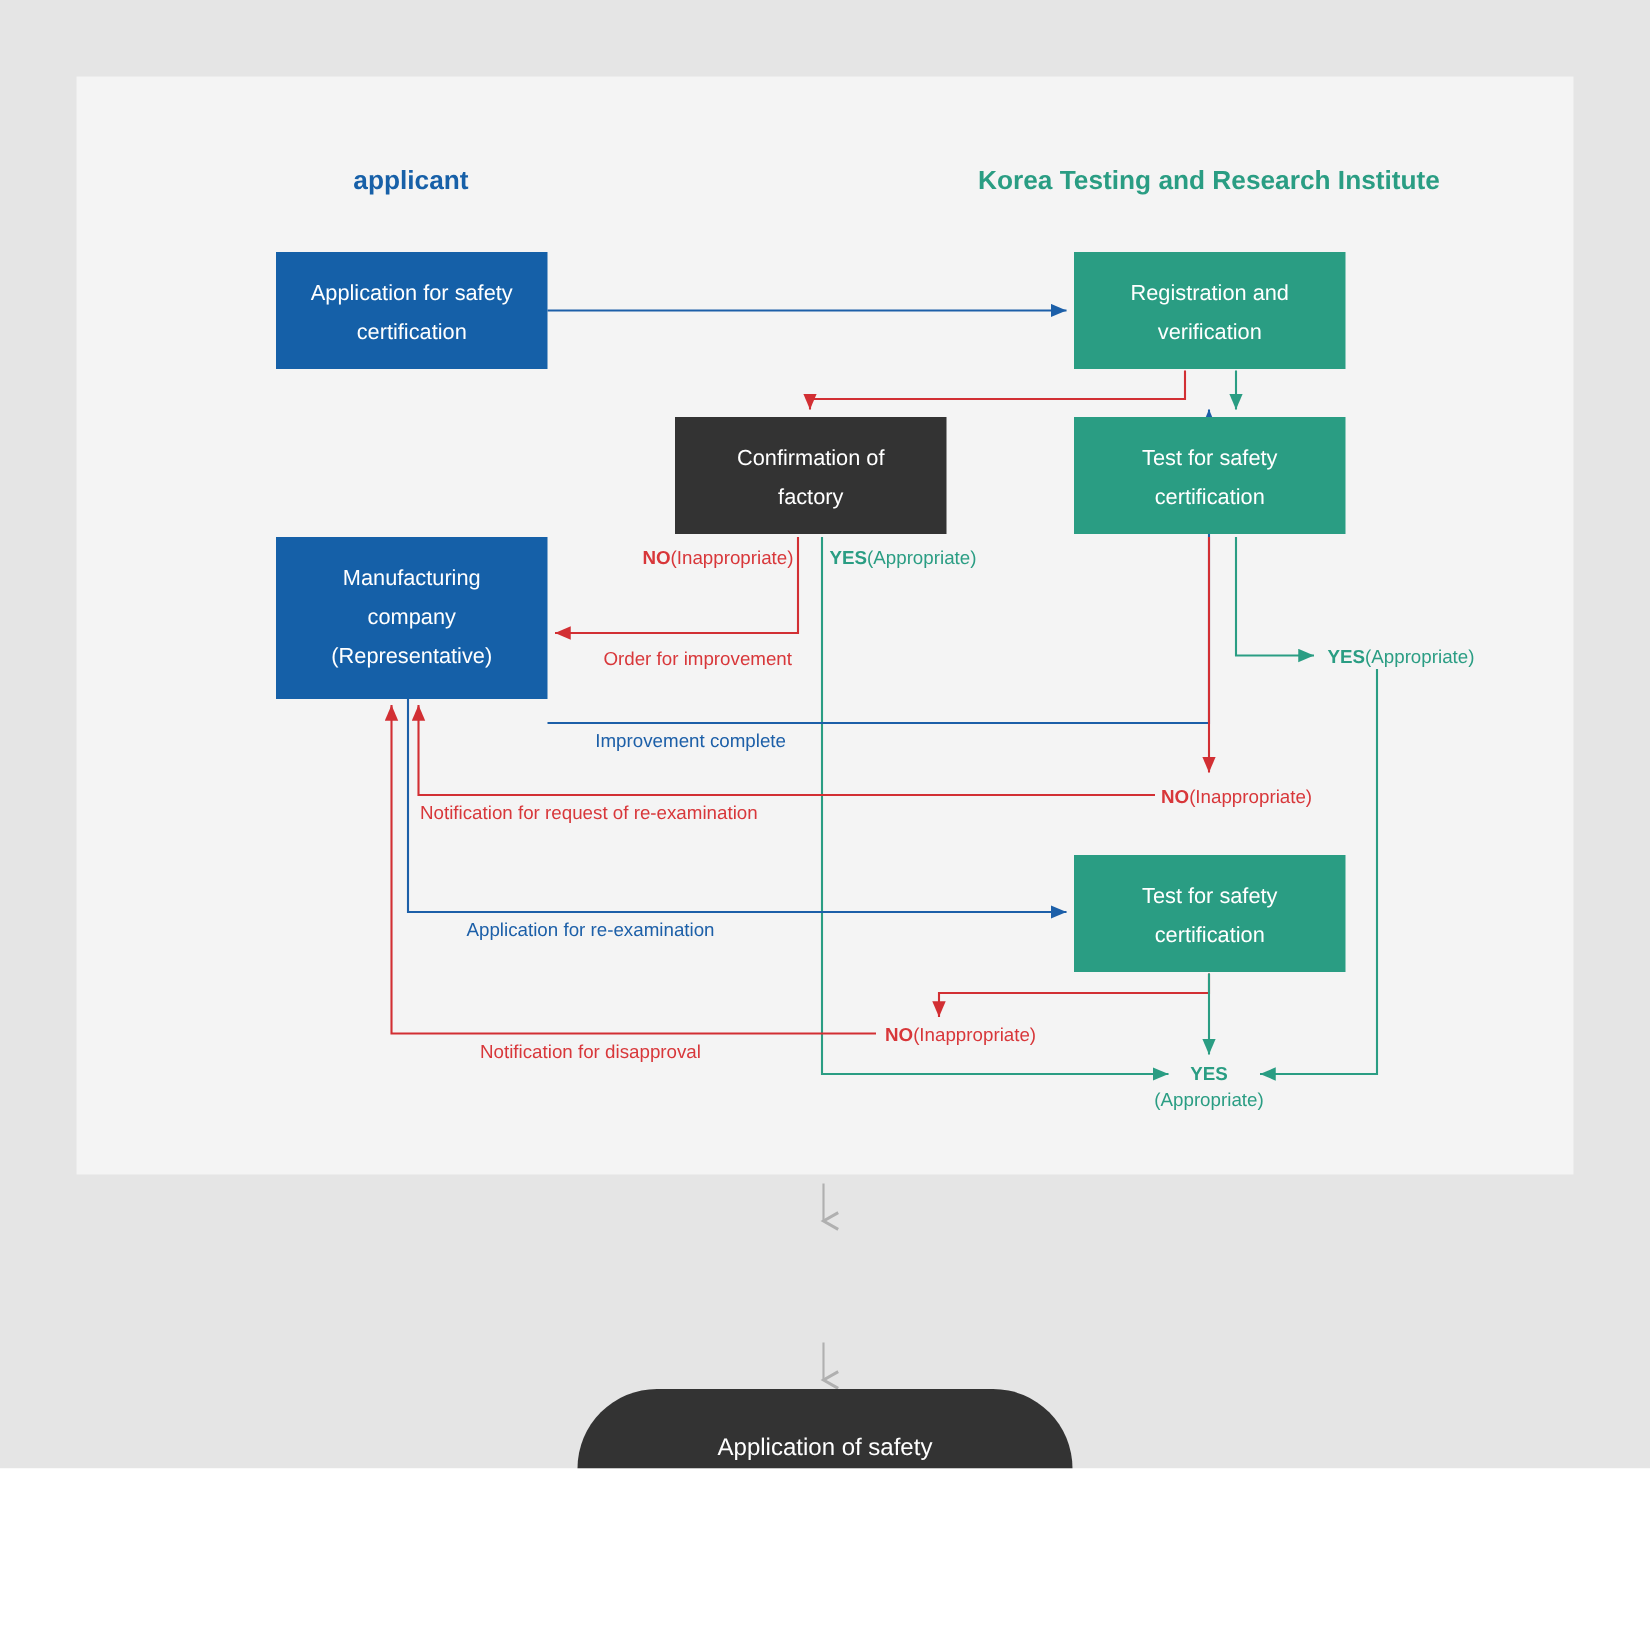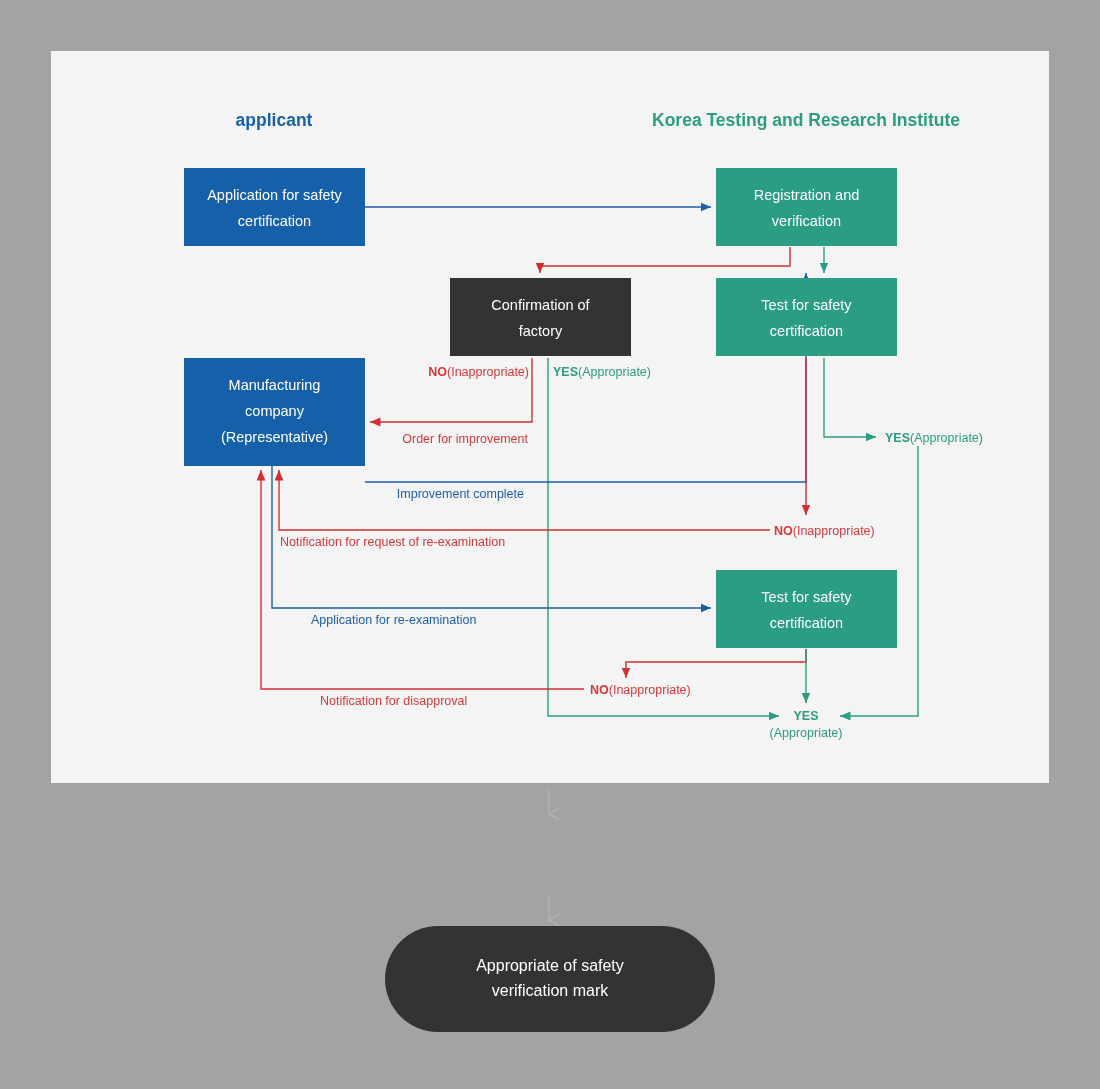--- a/index.html
+++ b/index.html
@@ -4,22 +4,22 @@
 <style>
   * { box-sizing: border-box; }
   html, body {
     margin: 0; padding: 0;
     background: #ffffff;
     font-family: "Liberation Sans", sans-serif;
   }
   #page {
     position: relative;
     width: 1100px;
-    height: 1089px;
-    background: #a3a3a3;
+    height: 979px;
+    background: #e5e5e5;
     overflow: hidden;
   }
   .panel {
     position: absolute;
     left: 51px; top: 51px;
     width: 998px; height: 732px;
     background: #f4f4f4;
   }
   svg.flow { position: absolute; left: 0; top: 0; width: 1100px; height: 1089px; }
 
@@ -185,17 +185,17 @@
 
     <text class="edge-label edge-label-green lbl-bold" x="806" y="720" text-anchor="middle">YES</text>
     <text class="edge-label edge-label-green" x="806" y="737" text-anchor="middle">(Appropriate)</text>
 
     <path class="ln-gray" d="M549,789 L549,814" marker-end="url(#arrGray)"></path>
     <path class="ln-gray" d="M549,895 L549,920" marker-end="url(#arrGray)"></path>
   </svg>
 
 
   <div class="final-box">
-    <span>Appropriate of safety</span>
+    <span>Application of safety</span>
     <span>verification mark</span>
   </div>
 
 </div>
 
 </body></html>

